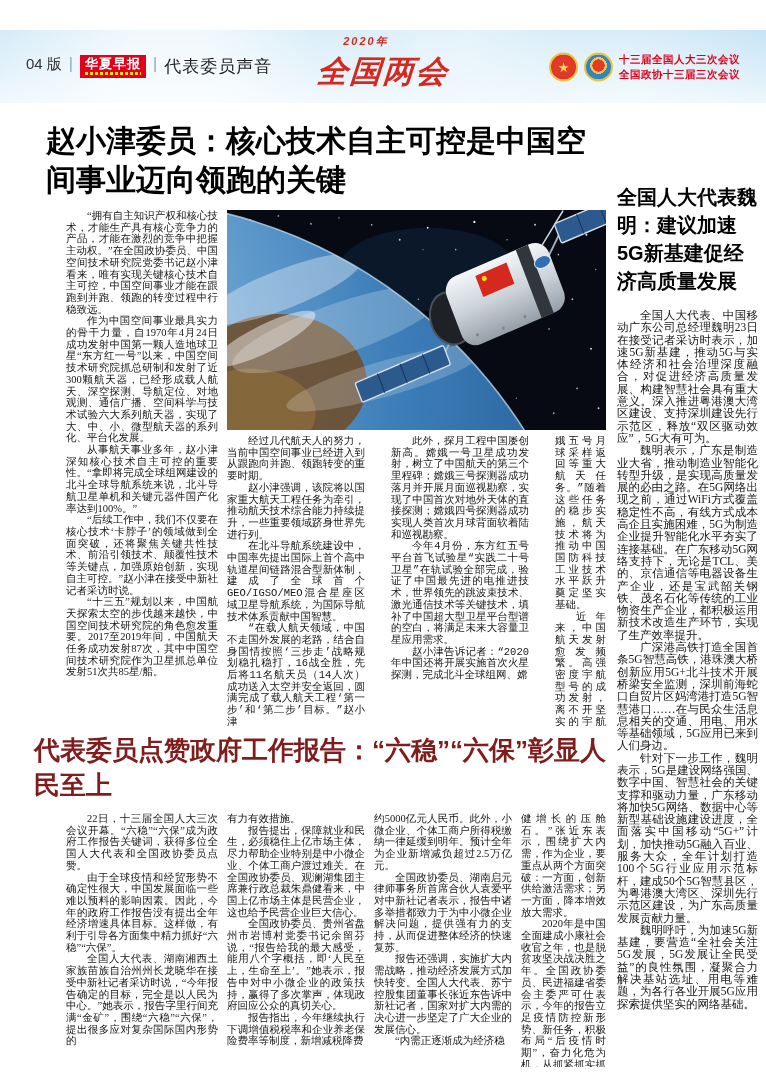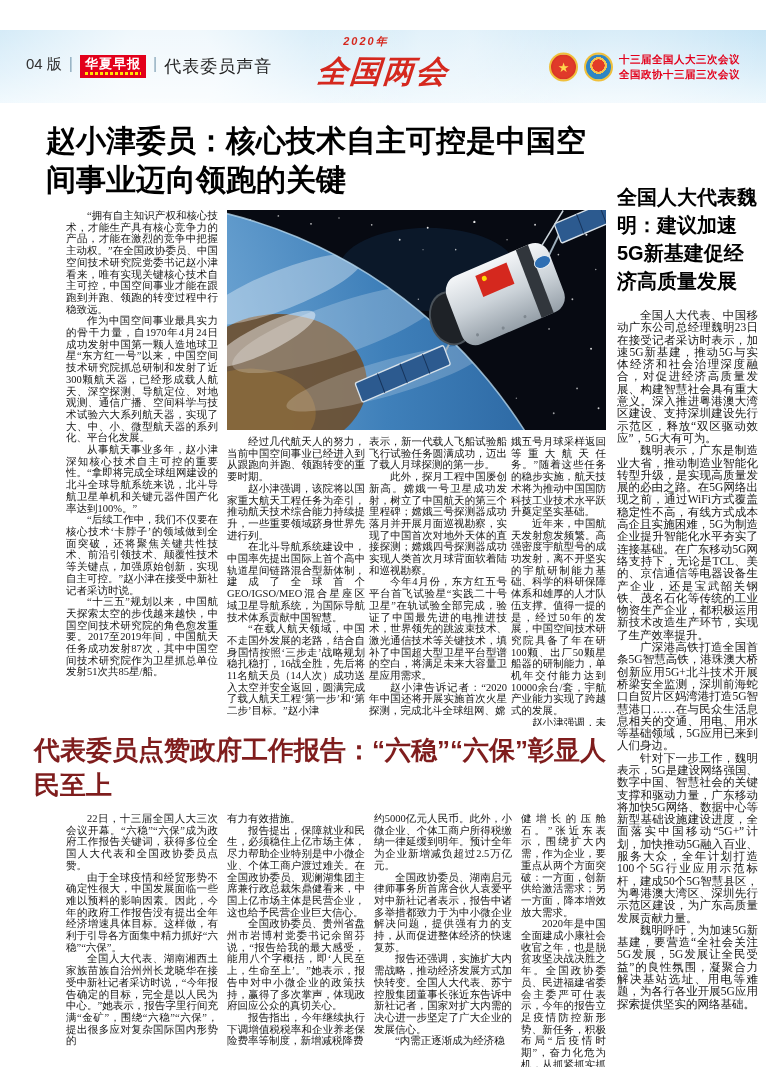--- a/index.html
+++ b/index.html
@@ -45,21 +45,21 @@
 
   h1 { margin:8px 12px 11px; font:700 30px/39px "Liberation Sans","DejaVu Sans",sans-serif; color:#000; letter-spacing:0; }
   h2 { margin:7px 0 10px; font:700 26px/35px "Liberation Sans","DejaVu Sans",sans-serif; color:#7f1d1d; }
   h3 { margin:70px 0 14px; font:700 20px/28px "Liberation Sans","DejaVu Sans",sans-serif; color:#000; }
 
   .a1body { display:flex; gap:9px; height:516px; overflow:hidden; }
   .c1 { width:152px; flex:0 0 152px; overflow:hidden;margin-left:32px; }
   .a1right { flex:1; display:flex; flex-direction:column; min-width:0; }
   .photo { height:220px; margin-bottom:6px; }
   .photo svg { display:block; width:100%; height:100%; }
-  .a1cols { display:flex; gap:4px; flex:1; overflow:hidden; }
+  .a1cols { display:flex; gap:26px; flex:1; overflow:hidden;font-family:Liberation Mono, monospace; }
   .c2,.c3 { width:138px; flex:0 0 138px; overflow:hidden; }
   .c4 { flex:1; overflow:hidden; min-width:0; }
 
   .a2body { display:flex; gap:9px; height:254px; overflow:hidden; }
   .a2body .col { overflow:hidden; }
 
   .col p, .sbody p { margin:0; font-size:10.5px; line-height:11.7px; text-align:justify; color:#151515; }
   .sbody p { font-size:11.5px; line-height:12.3px; }
   p.para { text-indent:2em; }
   p.cont { text-indent:0; }
@@ -197,21 +197,20 @@
             </svg>
           </div>
           <div class="a1cols">
             <div class="col c2">
                 <p class="para">经过几代航天人的努力，当前中国空间事业已经进入到从跟跑向并跑、领跑转变的重要时期。</p>
                 <p class="para">赵小津强调，该院将以国家重大航天工程任务为牵引，推动航天技术综合能力持续提升，一些重要领域跻身世界先进行列。</p>
                 <p class="para">在北斗导航系统建设中，中国率先提出国际上首个高中轨道星间链路混合型新体制，建成了全球首个GEO/IGSO/MEO混合星座区域卫星导航系统，为国际导航技术体系贡献中国智慧。</p>
                 <p class="para">“在载人航天领域，中国不走国外发展的老路，结合自身国情按照‘三步走’战略规划稳扎稳打，16战全胜，先后将11名航天员（14人次）成功送入太空并安全返回，圆满完成了载人航天工程‘第一步’和‘第二步’目标。”赵小津</p>
               </div>
             <div class="col c3">
-                <p class="cont">表示，新一代载人飞船试验船飞行试验任务圆满成功，迈出了载人月球探测的第一步。</p>
                 <p class="para">此外，探月工程中国屡创新高。嫦娥一号卫星成功发射，树立了中国航天的第三个里程碑；嫦娥三号探测器成功落月并开展月面巡视勘察，实现了中国首次对地外天体的直接探测；嫦娥四号探测器成功实现人类首次月球背面软着陆和巡视勘察。</p>
                 <p class="para">今年4月份，东方红五号平台首飞试验星“实践二十号卫星”在轨试验全部完成，验证了中国最先进的电推进技术，世界领先的跳波束技术、激光通信技术等关键技术，填补了中国超大型卫星平台型谱的空白，将满足未来大容量卫星应用需求。</p>
                 <p class="para">赵小津告诉记者：“2020年中国还将开展实施首次火星探测，完成北斗全球组网、嫦</p>
               </div>
             <div class="col c4">
                 <p class="cont">娥五号月球采样返回等重大航天任务。”随着这些任务的稳步实施，航天技术将为推动中国国防科技工业技术水平跃升奠定坚实基础。</p>
                 <p class="para">近年来，中国航天发射愈发频繁。高强密度宇航型号的成功发射，离不开坚实的宇航研制能力基础、科学的科研保障体系和雄厚的人才队伍支撑。值得一提的是，经过50年的发展，中国空间技术研究院具备了年在研100颗、出厂50颗星船器的研制能力，单机年交付能力达到10000余台/套，宇航产业能力实现了跨越式的发展。</p>
                 <p class="para">赵小津强调，未来中国空间技术研究院将加快推进科研生产模式转型升级，进一步加强各层次创新人才培养工作，力争为中国太空领域战略储备和快速响应能力的提升，贡献更多的智慧和力量。</p>
               </div>
           </div>

